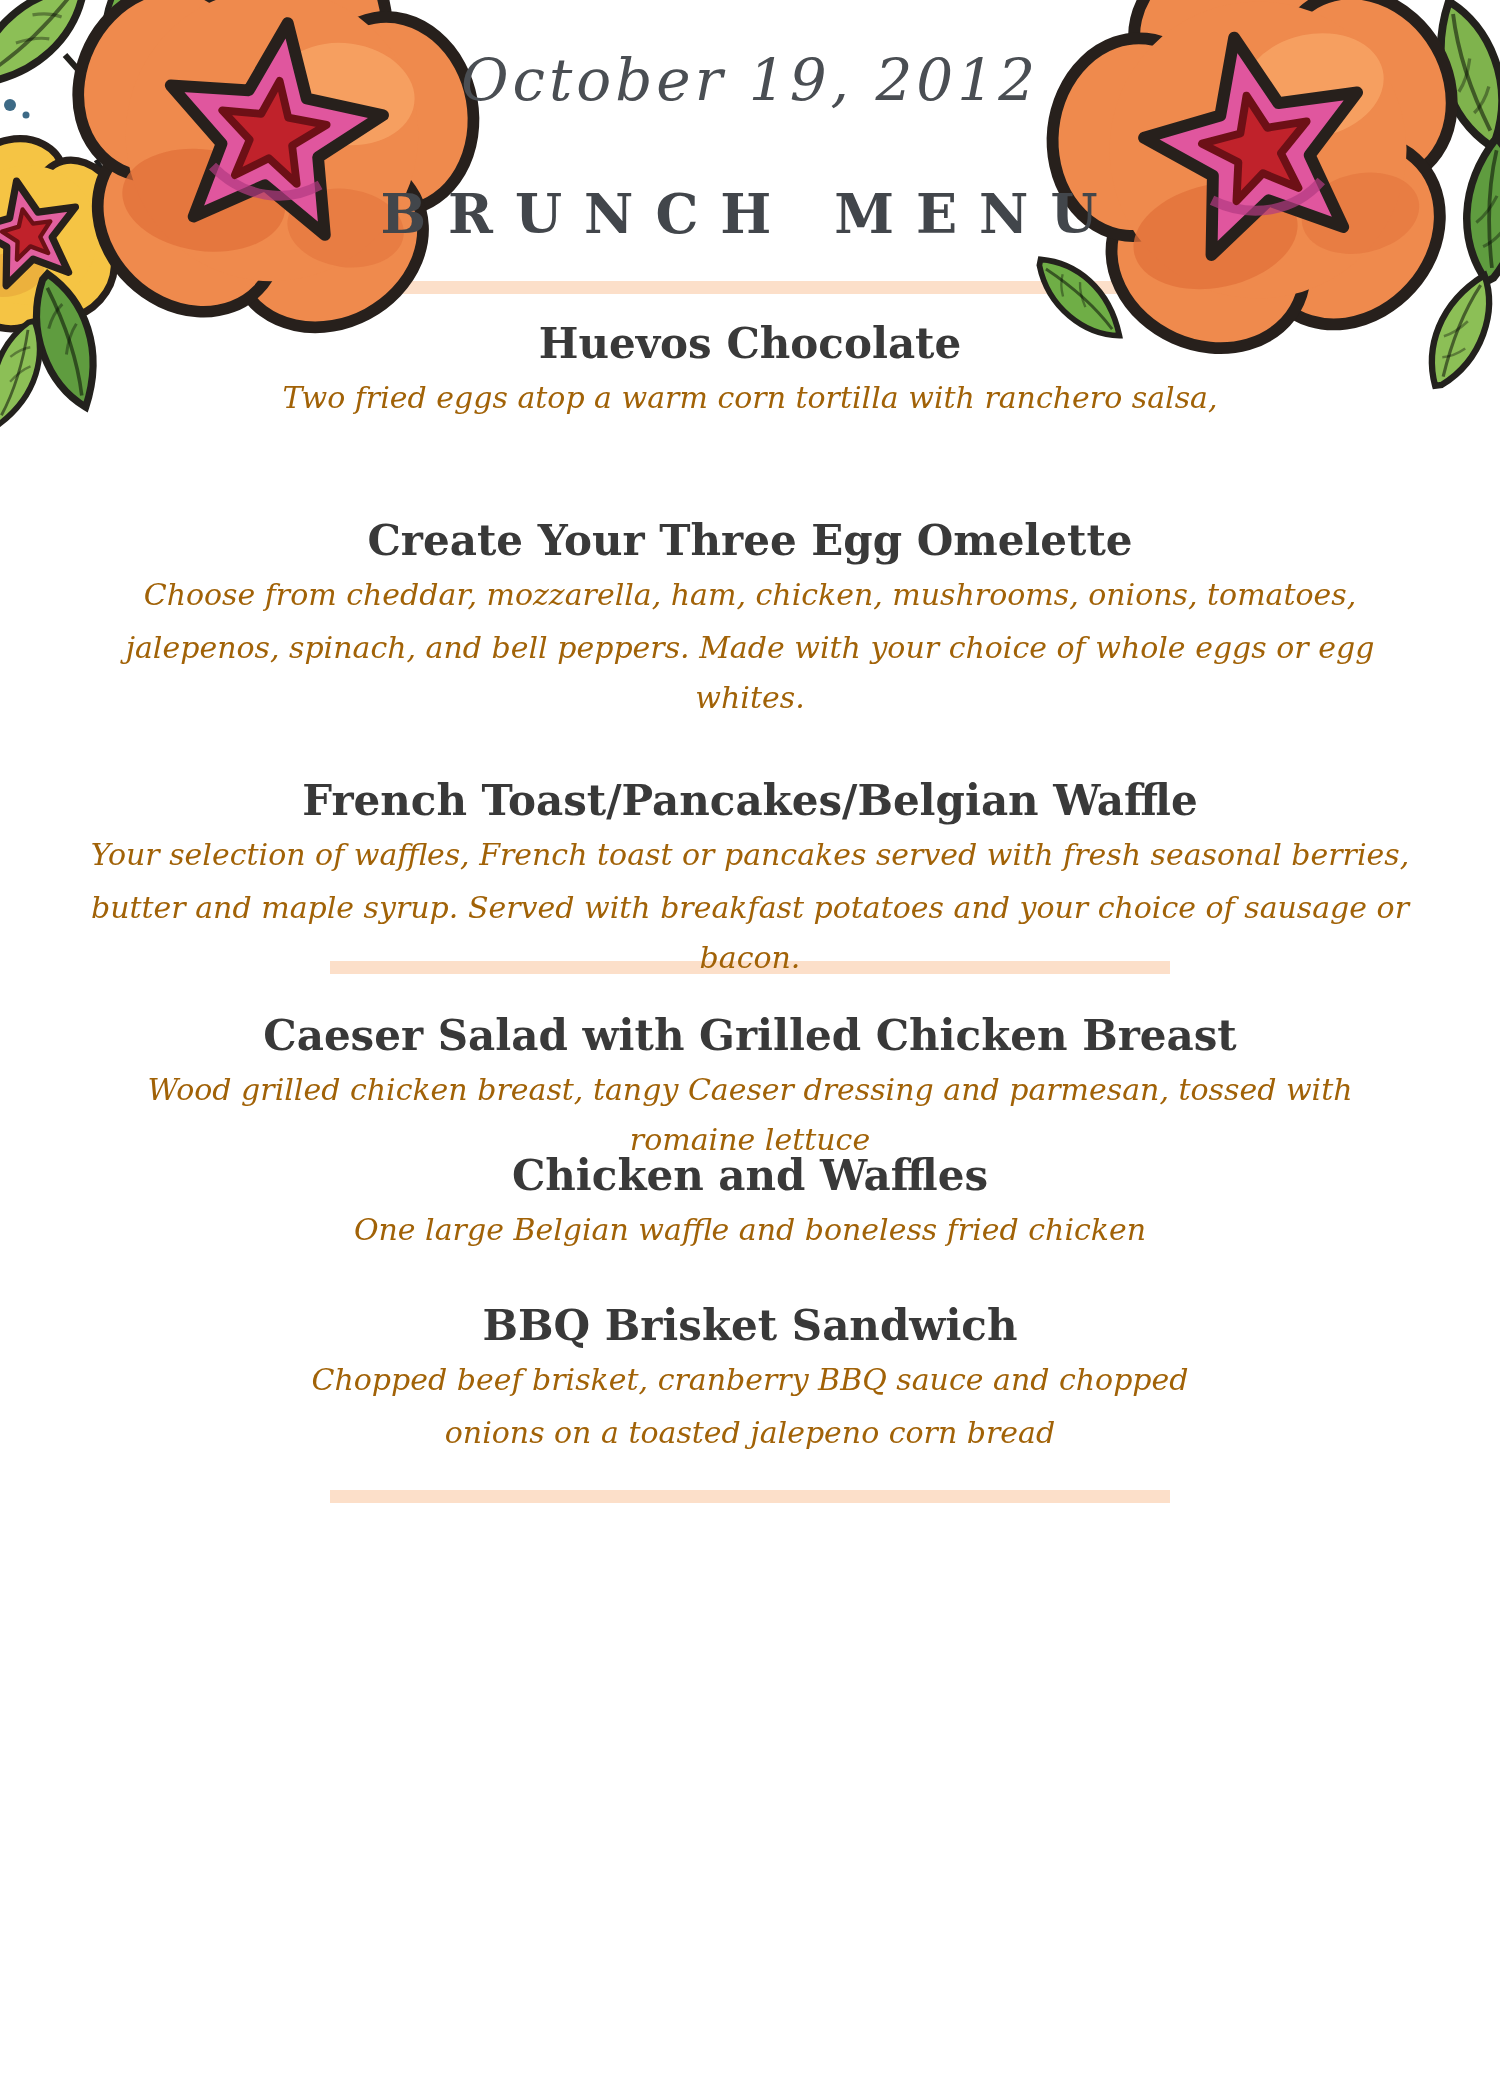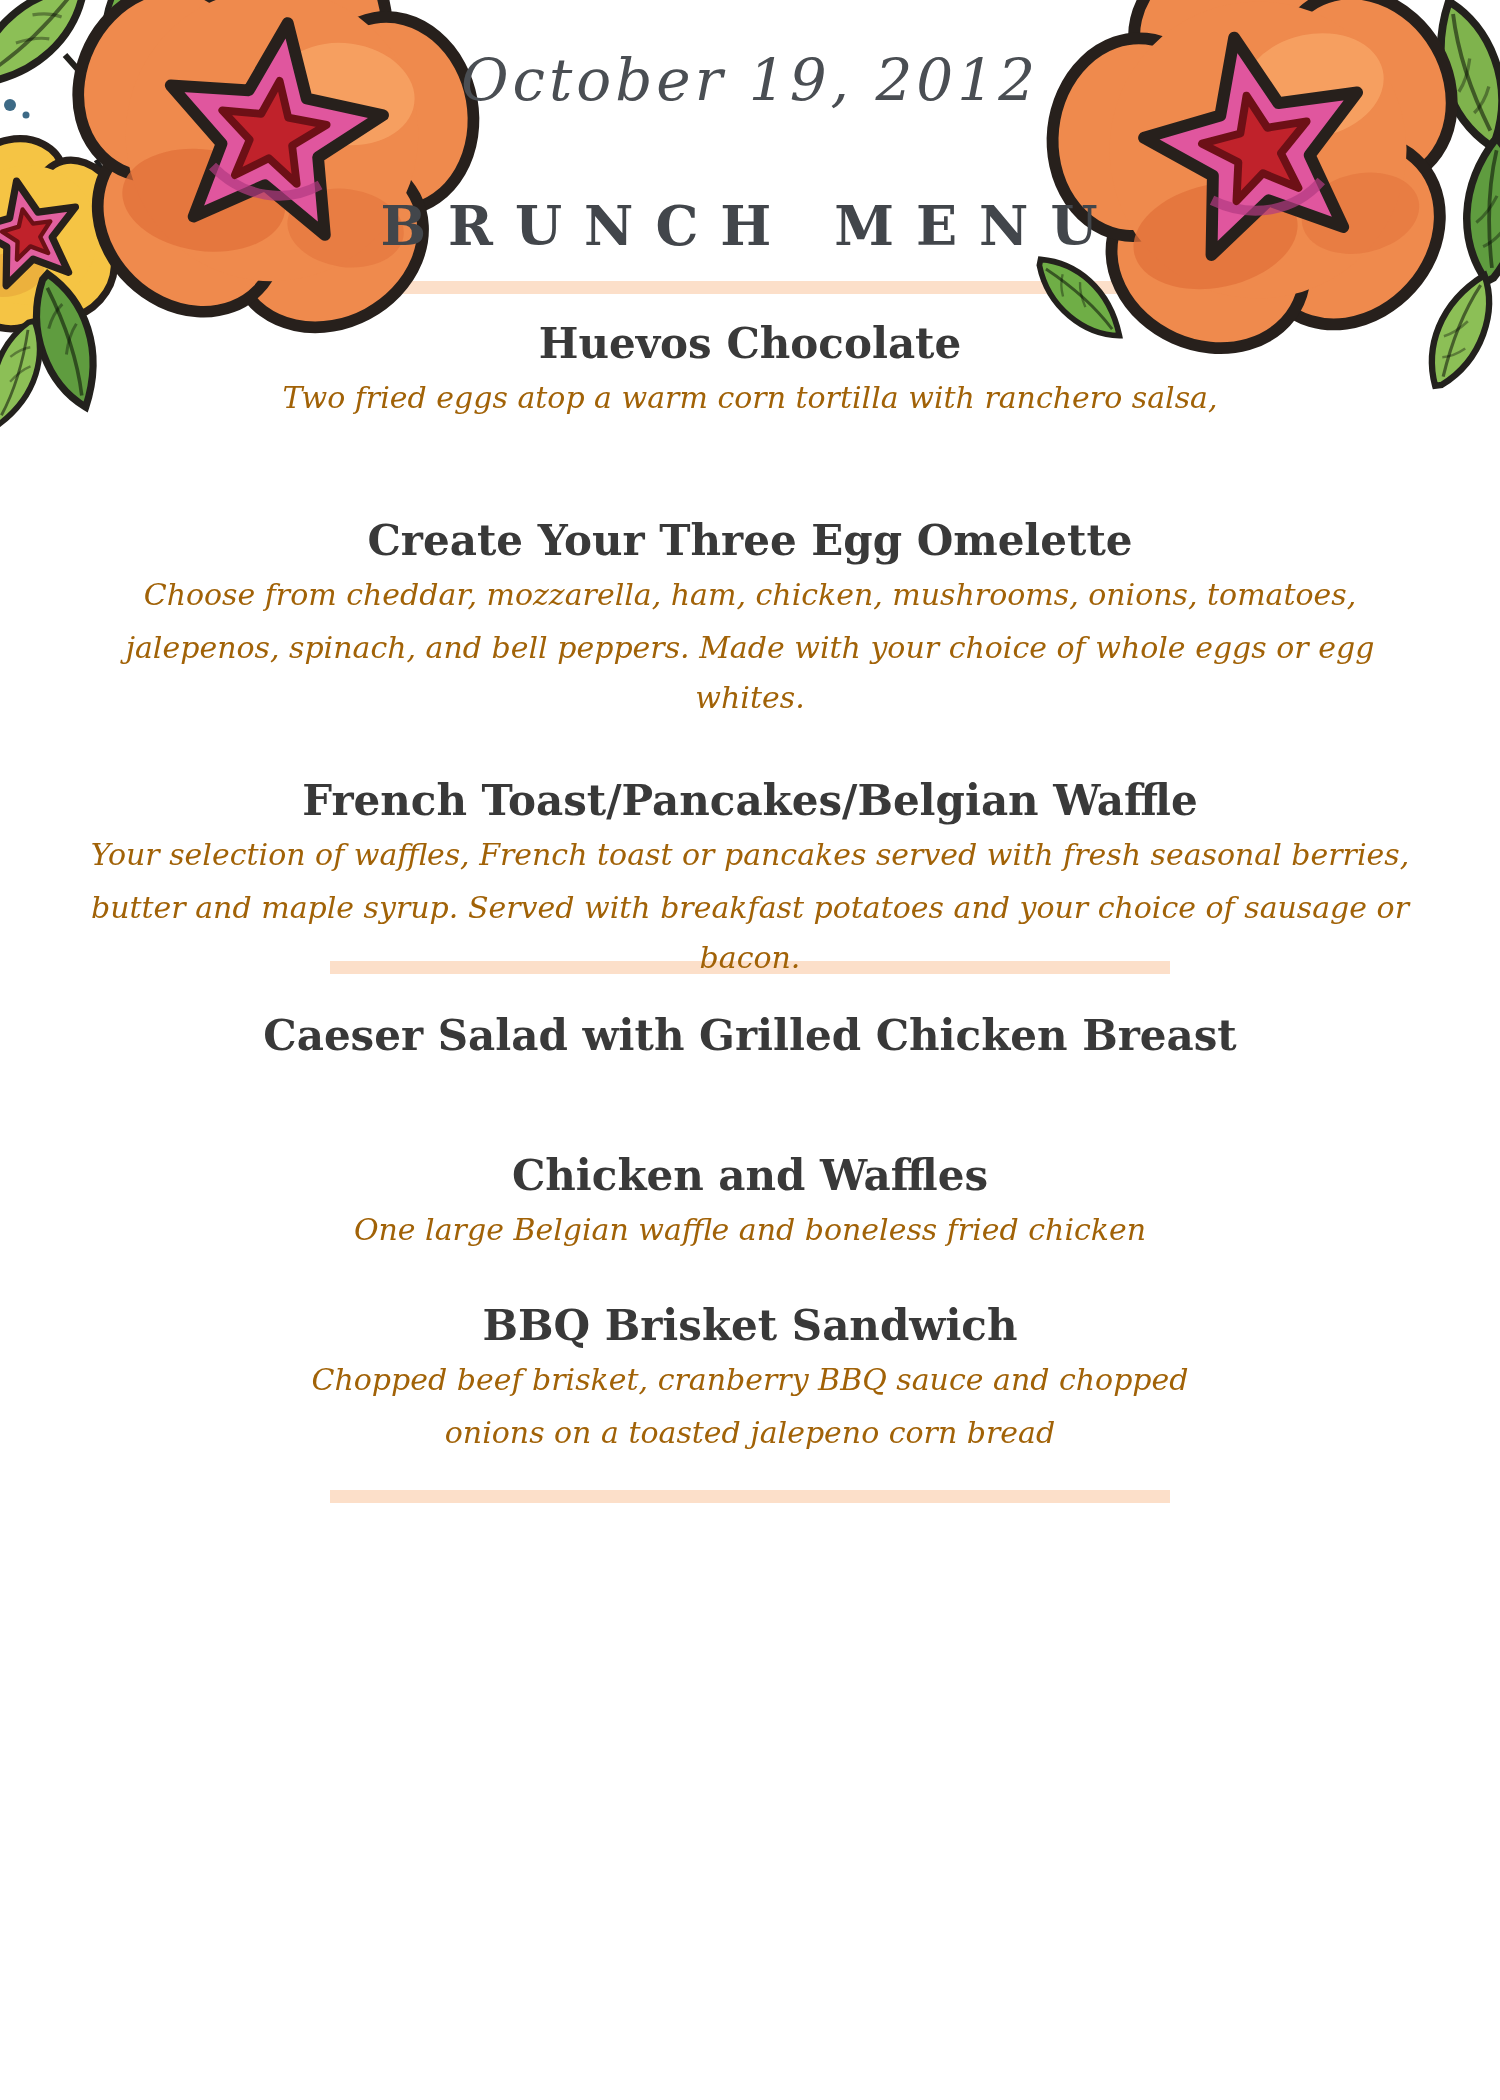--- a/index.html
+++ b/index.html
@@ -7,21 +7,21 @@
         font-family:"DejaVu Serif","Liberation Serif",serif;}
   .deco{position:absolute;top:0;left:0;width:1500px;height:2100px;z-index:2;pointer-events:none;}
   .divider{position:absolute;height:13px;background:#fcdfc9;z-index:1;}
   .d1{top:281px;left:390px;width:745px;}
   .d2{top:961px;left:330px;width:840px;}
   .d3{top:1490px;left:330px;width:840px;}
   .d4{top:1666px;left:330px;width:840px;}
   .content{position:absolute;top:0;left:0;width:1500px;height:2100px;z-index:3;pointer-events:none;}
   .date{position:absolute;top:46px;left:0;right:0;text-align:center;
         font-style:italic;font-size:58px;line-height:1.2;letter-spacing:4px;color:#4a4e53;}
-  .title{position:absolute;top:178px;left:0;right:0;text-align:center;margin:16px;
+  .title{position:absolute;top:178px;left:0;right:0;text-align:center;margin:4px;
          font-size:54px;line-height:1.2;font-weight:600;letter-spacing:22px;color:#42464b;}
   .sec{position:absolute;left:80px;right:80px;text-align:center;}
   .sec h2{margin:0;font-size:42px;line-height:52px;font-weight:bold;color:#393939;}
   .sec p{margin:3px;font-style:italic;font-size:30px;line-height:50px;color:#a16207;}
   .s1{top:318px;} .s2{top:515px;} .s3{top:775px;} .s4{top:1010px;}
   .s5{top:1150px;} .s6{top:1300px;} .s7{top:1522px;} .s8{top:1698px;}
 </style>
 </head>
 <body>
 
@@ -138,20 +138,21 @@
     </section>
 
     <section class="sec s3">
       <h2>French Toast/Pancakes/Belgian Waffle</h2>
       <p>Your selection of waffles, French toast or pancakes served with fresh seasonal berries,</p>
       <p>butter and maple syrup.  Served with breakfast potatoes and your choice of sausage or bacon.</p>
     </section>
 
     <section class="sec s4">
       <h2>Caeser Salad with Grilled Chicken Breast</h2>
+      <p>Wood grilled chicken breast, tangy Caeser dressing and parmesan, tossed with romaine lettuce</p>
     </section>
 
     <section class="sec s5">
       <h2>Chicken and Waffles</h2>
       <p>One large Belgian waffle and boneless fried chicken</p>
     </section>
 
     <section class="sec s6">
       <h2>BBQ Brisket Sandwich</h2>
       <p>Chopped beef brisket, cranberry BBQ sauce and chopped</p>

